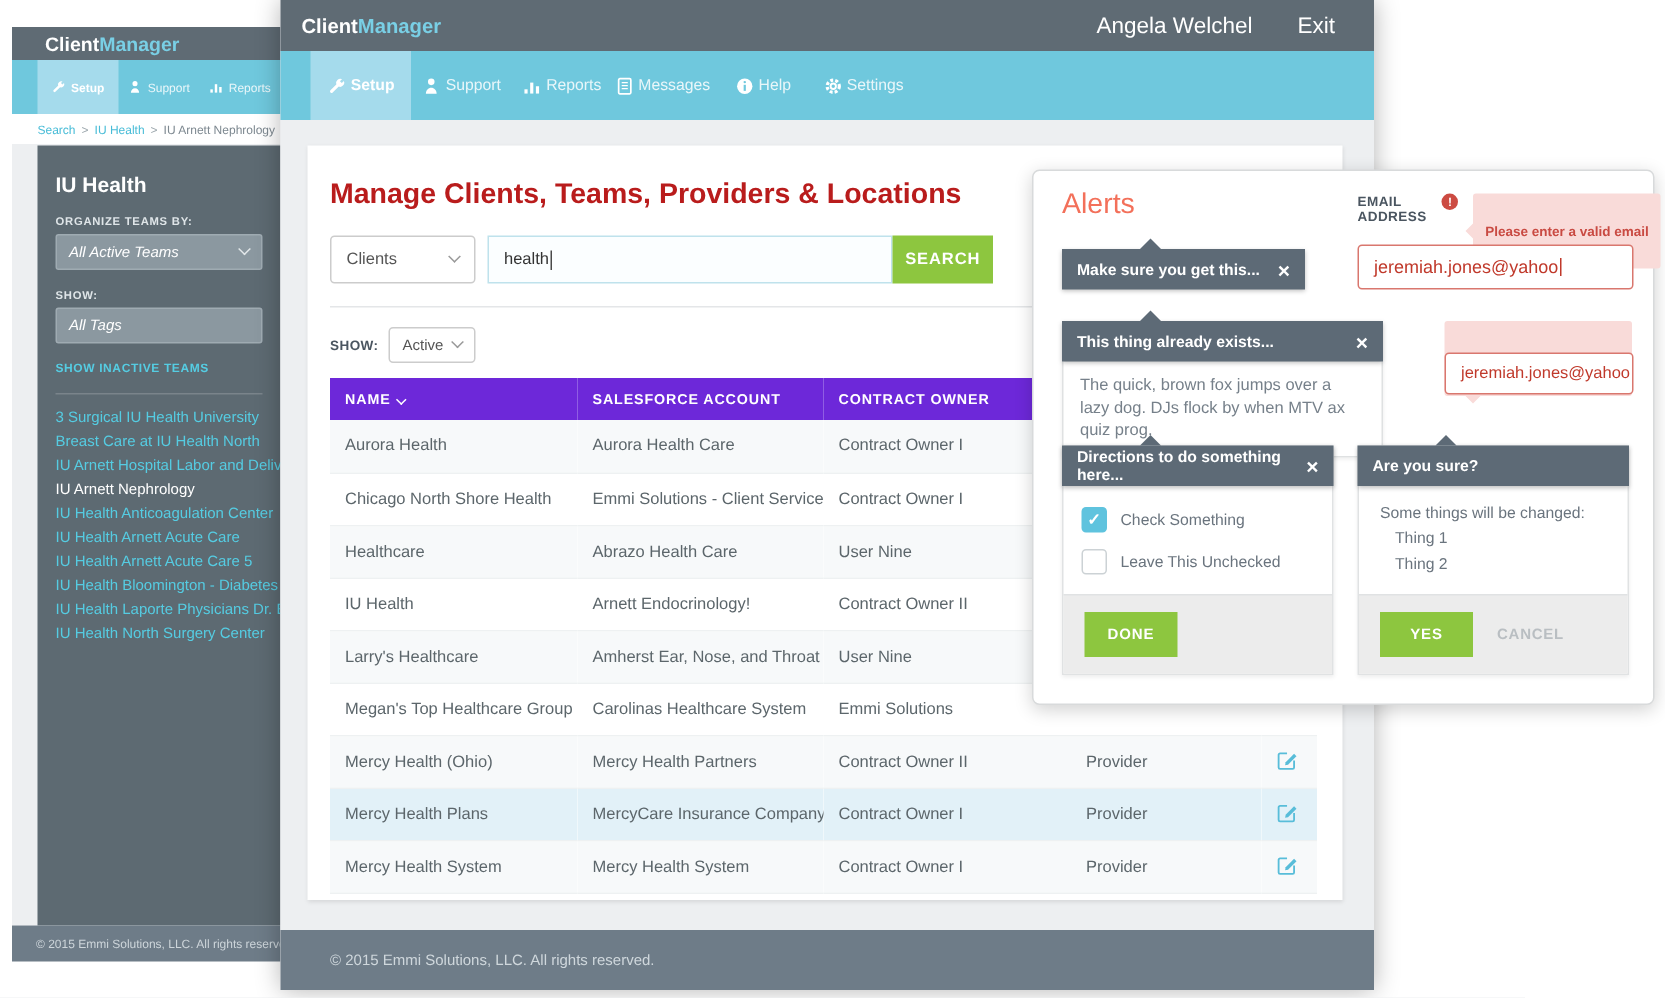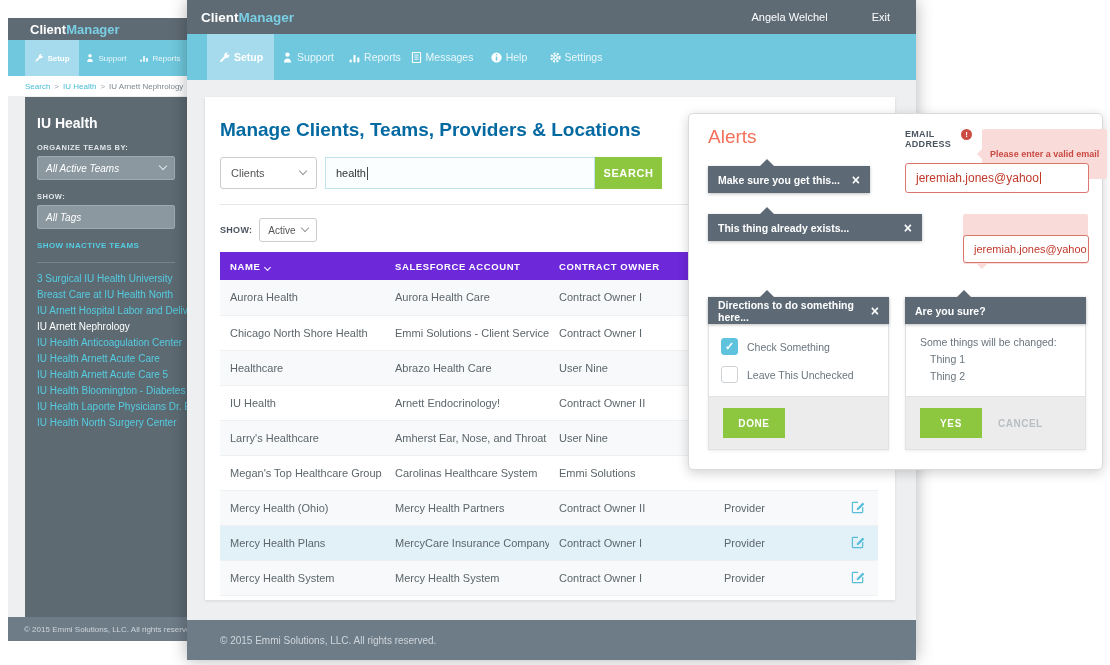--- a/index.html
+++ b/index.html
@@ -37,26 +37,26 @@
   .inactive-link{display:block;margin:4px 0 0;font-size:8px;font-weight:bold;color:#55cce2;letter-spacing:.4px}
   .bw-side hr{border:none;border-top:1px solid rgba(255,255,255,.18);margin:12px 0 8px}
   .team{font-size:10px;line-height:16px;color:#55cce2;white-space:nowrap;cursor:pointer}
   .team.sel-team{color:#fff;cursor:default}
   .bw-foot{position:absolute;left:0;right:0;bottom:0;height:24px;background:#6e7c88;color:#cdd5da;font-size:8px;display:flex;align-items:center;padding-left:16px;white-space:nowrap}
 
   
   .fw{position:absolute;left:187px;top:0;width:729px;height:660px;background:#edeff1;box-shadow:0 0 16px rgba(0,0,0,.3)}
   .fw-top{height:34px;background:#5f6b74;display:flex;align-items:center;padding:0 26px 0 14px;color:#fff}
   .fw-top .brand{font-size:13.5px}
-  .fw-top .right{margin-left:auto;display:flex;align-items:center;gap:44px;font-size:11px}
+  .fw-top .right{margin-left:auto;display:flex;align-items:center;gap:30px;font-size:15px}
   .fw-nav{height:46px;background:#6fc8dd;display:flex;padding-left:20px}
   .fw .tab{width:67px;font-size:10.5px}
   .fw-body{position:absolute;left:0;right:0;top:80px;bottom:40px;background:#edeff1}
   .card{position:absolute;left:18px;top:17px;width:690px;height:503px;background:#fff;box-shadow:0 1px 3px rgba(0,0,0,.1);padding:14px 15px}
-  .ptitle{color:#0369a1;font-size:19px;font-weight:bold;margin:8px 0 16px}
+  .ptitle{color:#b91c1c;font-size:19px;font-weight:bold;margin:8px 0 16px}
   .srow{display:flex;align-items:center}
   .sel{border:1px solid #ccc;border-radius:3px;background:#fff;display:flex;align-items:center;justify-content:space-between;padding:0 10px;color:#555;cursor:pointer}
   .sel .chev{color:#999}
   .sel.cat{width:97px;height:32px;font-size:11px}
   .sinput{margin-left:8px;width:270px;height:32px;border:1px solid #bfe2ec;background:#fbfeff;display:flex;align-items:center;padding:0 10px;font-size:11px;color:#333;cursor:text}
   .searchbtn{width:67px;height:32px;font-size:11px}
   .divline{border:none;border-top:1px solid #e4e6e8;margin:15px 0 13px}
   .showrow{display:flex;align-items:center;gap:7px}
   .showlbl{font-size:9px;font-weight:bold;color:#4a5560;letter-spacing:.3px}
   .sel.small{width:58px;height:24px;font-size:10px;padding:0 8px}
@@ -378,20 +378,21 @@
       <span>Make sure you get this...</span>
       <a class="x">×</a>
     </div>
   </div>
 
   <div class="toast t2">
     <div class="thead arrowup">
       <span>This thing already exists...</span>
       <a class="x">×</a>
     </div>
+    <div class="tbody2">The quick, brown fox jumps over a lazy dog. DJs flock by when MTV ax quiz prog.</div>
   </div>
 
   <div class="toast t3">
     <div class="thead arrowup">
       <span>Directions to do something here...</span>
       <a class="x">×</a>
     </div>
     <div class="tb3">
       <label class="cbrow">
         <span class="cb on">✓</span>

